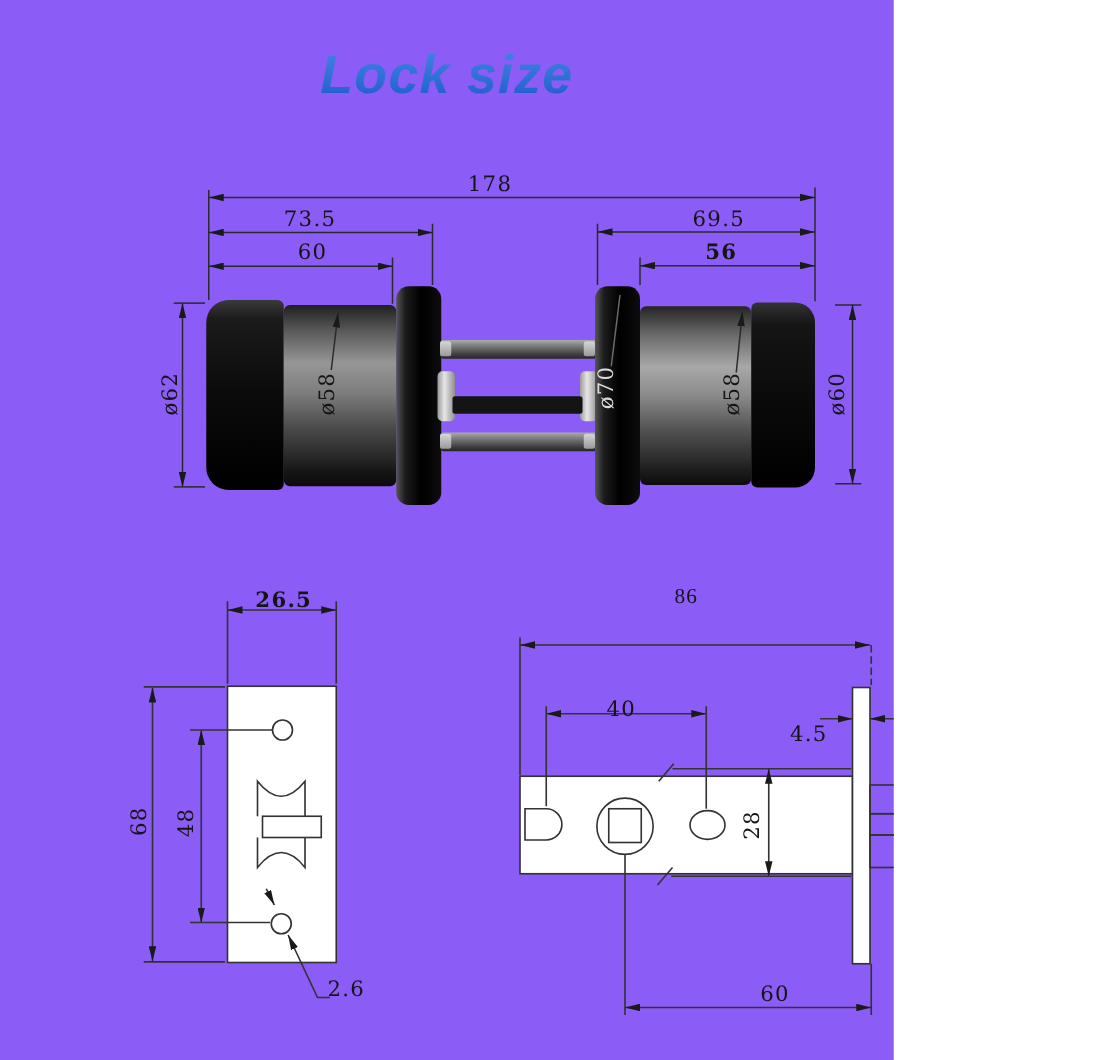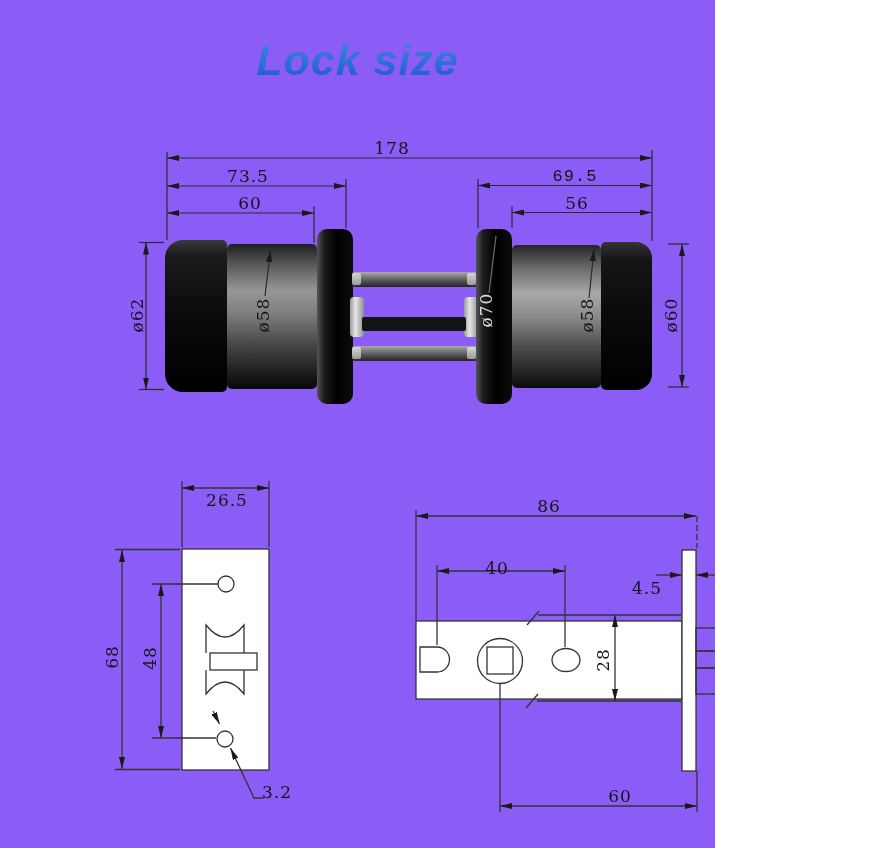--- a/index.html
+++ b/index.html
@@ -149,32 +149,32 @@
       <rect x="696" y="668" width="40" height="26"></rect>
       <line x1="697" y1="771" x2="697" y2="812"></line>
 
       <line x1="500" y1="806" x2="697" y2="806" marker-start="url(#ar)" marker-end="url(#ar)"></line>
     </g>
   </svg>
 
   <div class="dim" style="left:392px;top:148px;">178</div>
   <div class="dim" style="left:248px;top:176px;">73.5</div>
   <div class="dim" style="left:250px;top:203px;">60</div>
-  <div class="dim" style="left:575px;top:176px;font-family:Liberation Mono, monospace;">69.5</div>
-  <div class="dim" style="left:577px;top:203px;">56</div>
+  <div class="dim" style="left:575px;top:176px;">69.5</div>
+  <div class="dim" style="left:577px;top:203px;font-weight:bold;">56</div>
   <div class="dim rot" style="left:137px;top:315px;">ø62</div>
   <div class="dim rot" style="left:263px;top:315px;">ø58</div>
   <div class="dim rot light" style="left:486px;top:310px;">ø70</div>
   <div class="dim rot" style="left:587px;top:315px;">ø58</div>
   <div class="dim rot" style="left:671px;top:315px;">ø60</div>
 
-  <div class="dim" style="left:227px;top:500px;">26.5</div>
+  <div class="dim" style="left:227px;top:481px;font-weight:bold;">26.5</div>
   <div class="dim rot" style="left:112px;top:657px;">68</div>
   <div class="dim rot" style="left:150px;top:658px;">48</div>
-  <div class="dim" style="left:277px;top:792px;">3.2</div>
+  <div class="dim" style="left:277px;top:792px;">2.6</div>
 
-  <div class="dim" style="left:549px;top:506px;">86</div>
+  <div class="dim" style="left:549px;top:477px;font-family:Liberation Serif, serif;">86</div>
   <div class="dim" style="left:497px;top:568px;">40</div>
   <div class="dim" style="left:647px;top:588px;">4.5</div>
   <div class="dim rot" style="left:603px;top:660px;">28</div>
   <div class="dim" style="left:620px;top:796px;">60</div>
 
 </div>
 
 </body></html>

